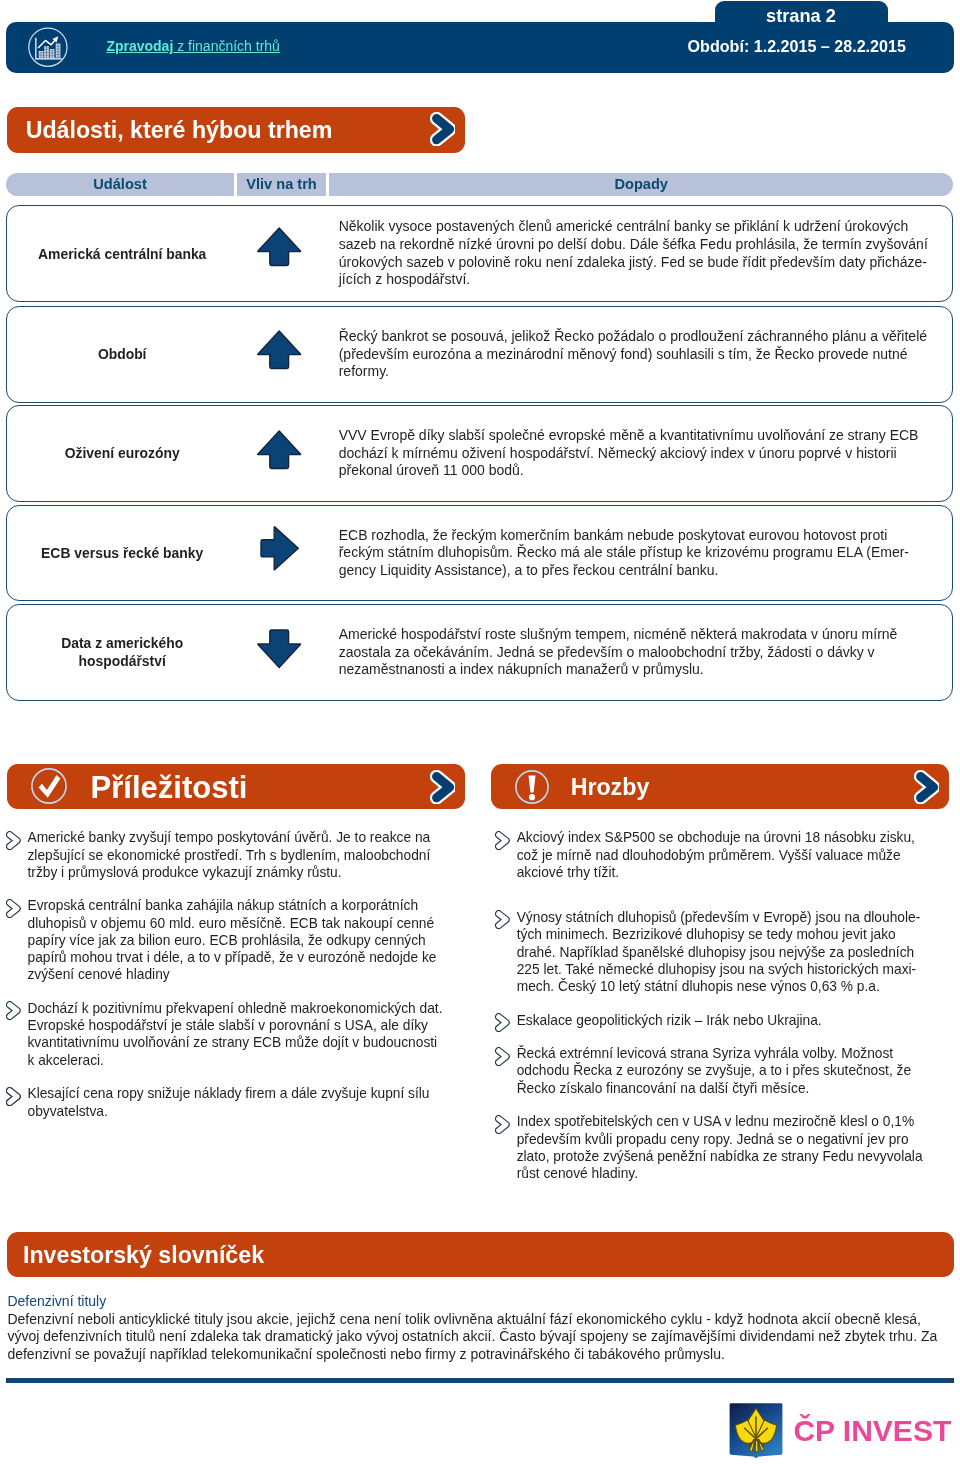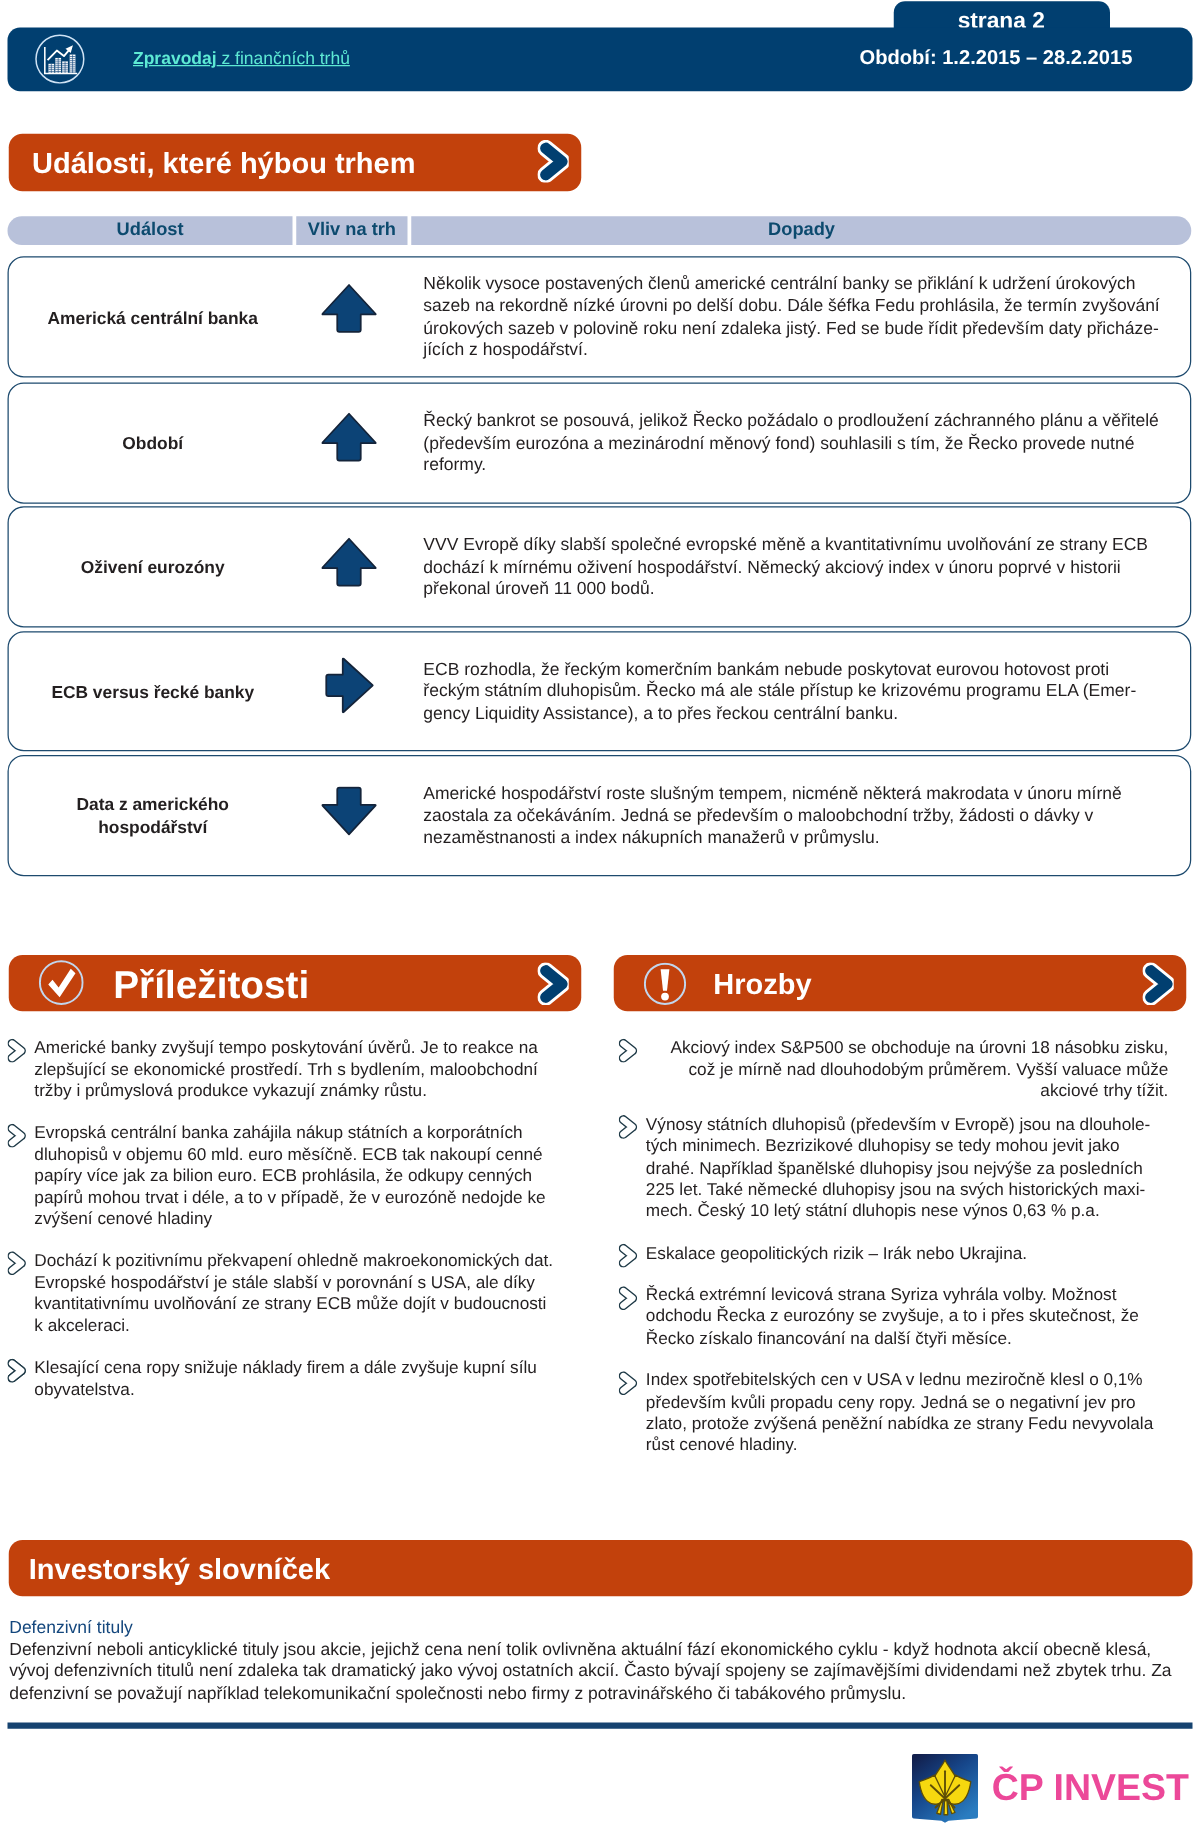--- a/index.html
+++ b/index.html
@@ -223,21 +223,21 @@
 <div class="bul" style="margin-bottom:16.3px;width:439.3px;box-sizing:border-box;"><span class="gl"><svg width="15" height="19" viewBox="0 0 15 19">
           <path d="M3.7 3.8 L11.0 9.6 L3.7 15.4" fill="none" stroke="#1f3a47" stroke-width="7.4" stroke-linecap="round" stroke-linejoin="round"></path>
           <path d="M3.7 3.8 L11.0 9.6 L3.7 15.4" fill="none" stroke="#ffffff" stroke-width="5.1" stroke-linecap="round" stroke-linejoin="round"></path>
         </svg></span></div>
 <div class="bul" style="margin-bottom:2px;width:439.3px;box-sizing:border-box;"><span class="gl"><svg width="15" height="19" viewBox="0 0 15 19">
           <path d="M3.7 3.8 L11.0 9.6 L3.7 15.4" fill="none" stroke="#1f3a47" stroke-width="7.4" stroke-linecap="round" stroke-linejoin="round"></path>
           <path d="M3.7 3.8 L11.0 9.6 L3.7 15.4" fill="none" stroke="#ffffff" stroke-width="5.1" stroke-linecap="round" stroke-linejoin="round"></path>
         </svg></span><span>Klesající cena ropy snižuje náklady firem a dále zvyšuje kupní sílu obyvatelstva.</span></div>
 </div>
 <div class="bullets" style="left:495.4px;top:829.4px;width:440px;">
-<div class="bul" style="margin-bottom:10px;width:439.3px;box-sizing:border-box;text-align:right;"><span class="gl"><svg width="15" height="19" viewBox="0 0 15 19">
+<div class="bul" style="margin-bottom:28px;width:439.3px;box-sizing:border-box;"><span class="gl"><svg width="15" height="19" viewBox="0 0 15 19">
           <path d="M3.7 3.8 L11.0 9.6 L3.7 15.4" fill="none" stroke="#1f3a47" stroke-width="7.4" stroke-linecap="round" stroke-linejoin="round"></path>
           <path d="M3.7 3.8 L11.0 9.6 L3.7 15.4" fill="none" stroke="#ffffff" stroke-width="5.1" stroke-linecap="round" stroke-linejoin="round"></path>
         </svg></span><span>Akciový index S&amp;P500 se obchoduje na úrovni 18 násobku zisku, což je mírně nad dlouhodobým průměrem. Vyšší valuace může akciové trhy tížit.</span></div>
 <div class="bul" style="margin-bottom:16.3px;width:439.3px;box-sizing:border-box;"><span class="gl"><svg width="15" height="19" viewBox="0 0 15 19">
           <path d="M3.7 3.8 L11.0 9.6 L3.7 15.4" fill="none" stroke="#1f3a47" stroke-width="7.4" stroke-linecap="round" stroke-linejoin="round"></path>
           <path d="M3.7 3.8 L11.0 9.6 L3.7 15.4" fill="none" stroke="#ffffff" stroke-width="5.1" stroke-linecap="round" stroke-linejoin="round"></path>
         </svg></span><span>Výnosy státních dluhopisů (především v Evropě) jsou na dlouhole­tých minimech. Bezrizikové dluhopisy se tedy mohou jevit jako drahé. Například španělské dluhopisy jsou nejvýše za posledních 225 let. Také německé dluhopisy jsou na svých historických maxi­mech. Český 10 letý státní dluhopis nese výnos 0,63 % p.a.</span></div>
 <div class="bul" style="margin-bottom:16.3px;width:439.3px;box-sizing:border-box;"><span class="gl"><svg width="15" height="19" viewBox="0 0 15 19">
           <path d="M3.7 3.8 L11.0 9.6 L3.7 15.4" fill="none" stroke="#1f3a47" stroke-width="7.4" stroke-linecap="round" stroke-linejoin="round"></path>
           <path d="M3.7 3.8 L11.0 9.6 L3.7 15.4" fill="none" stroke="#ffffff" stroke-width="5.1" stroke-linecap="round" stroke-linejoin="round"></path>

